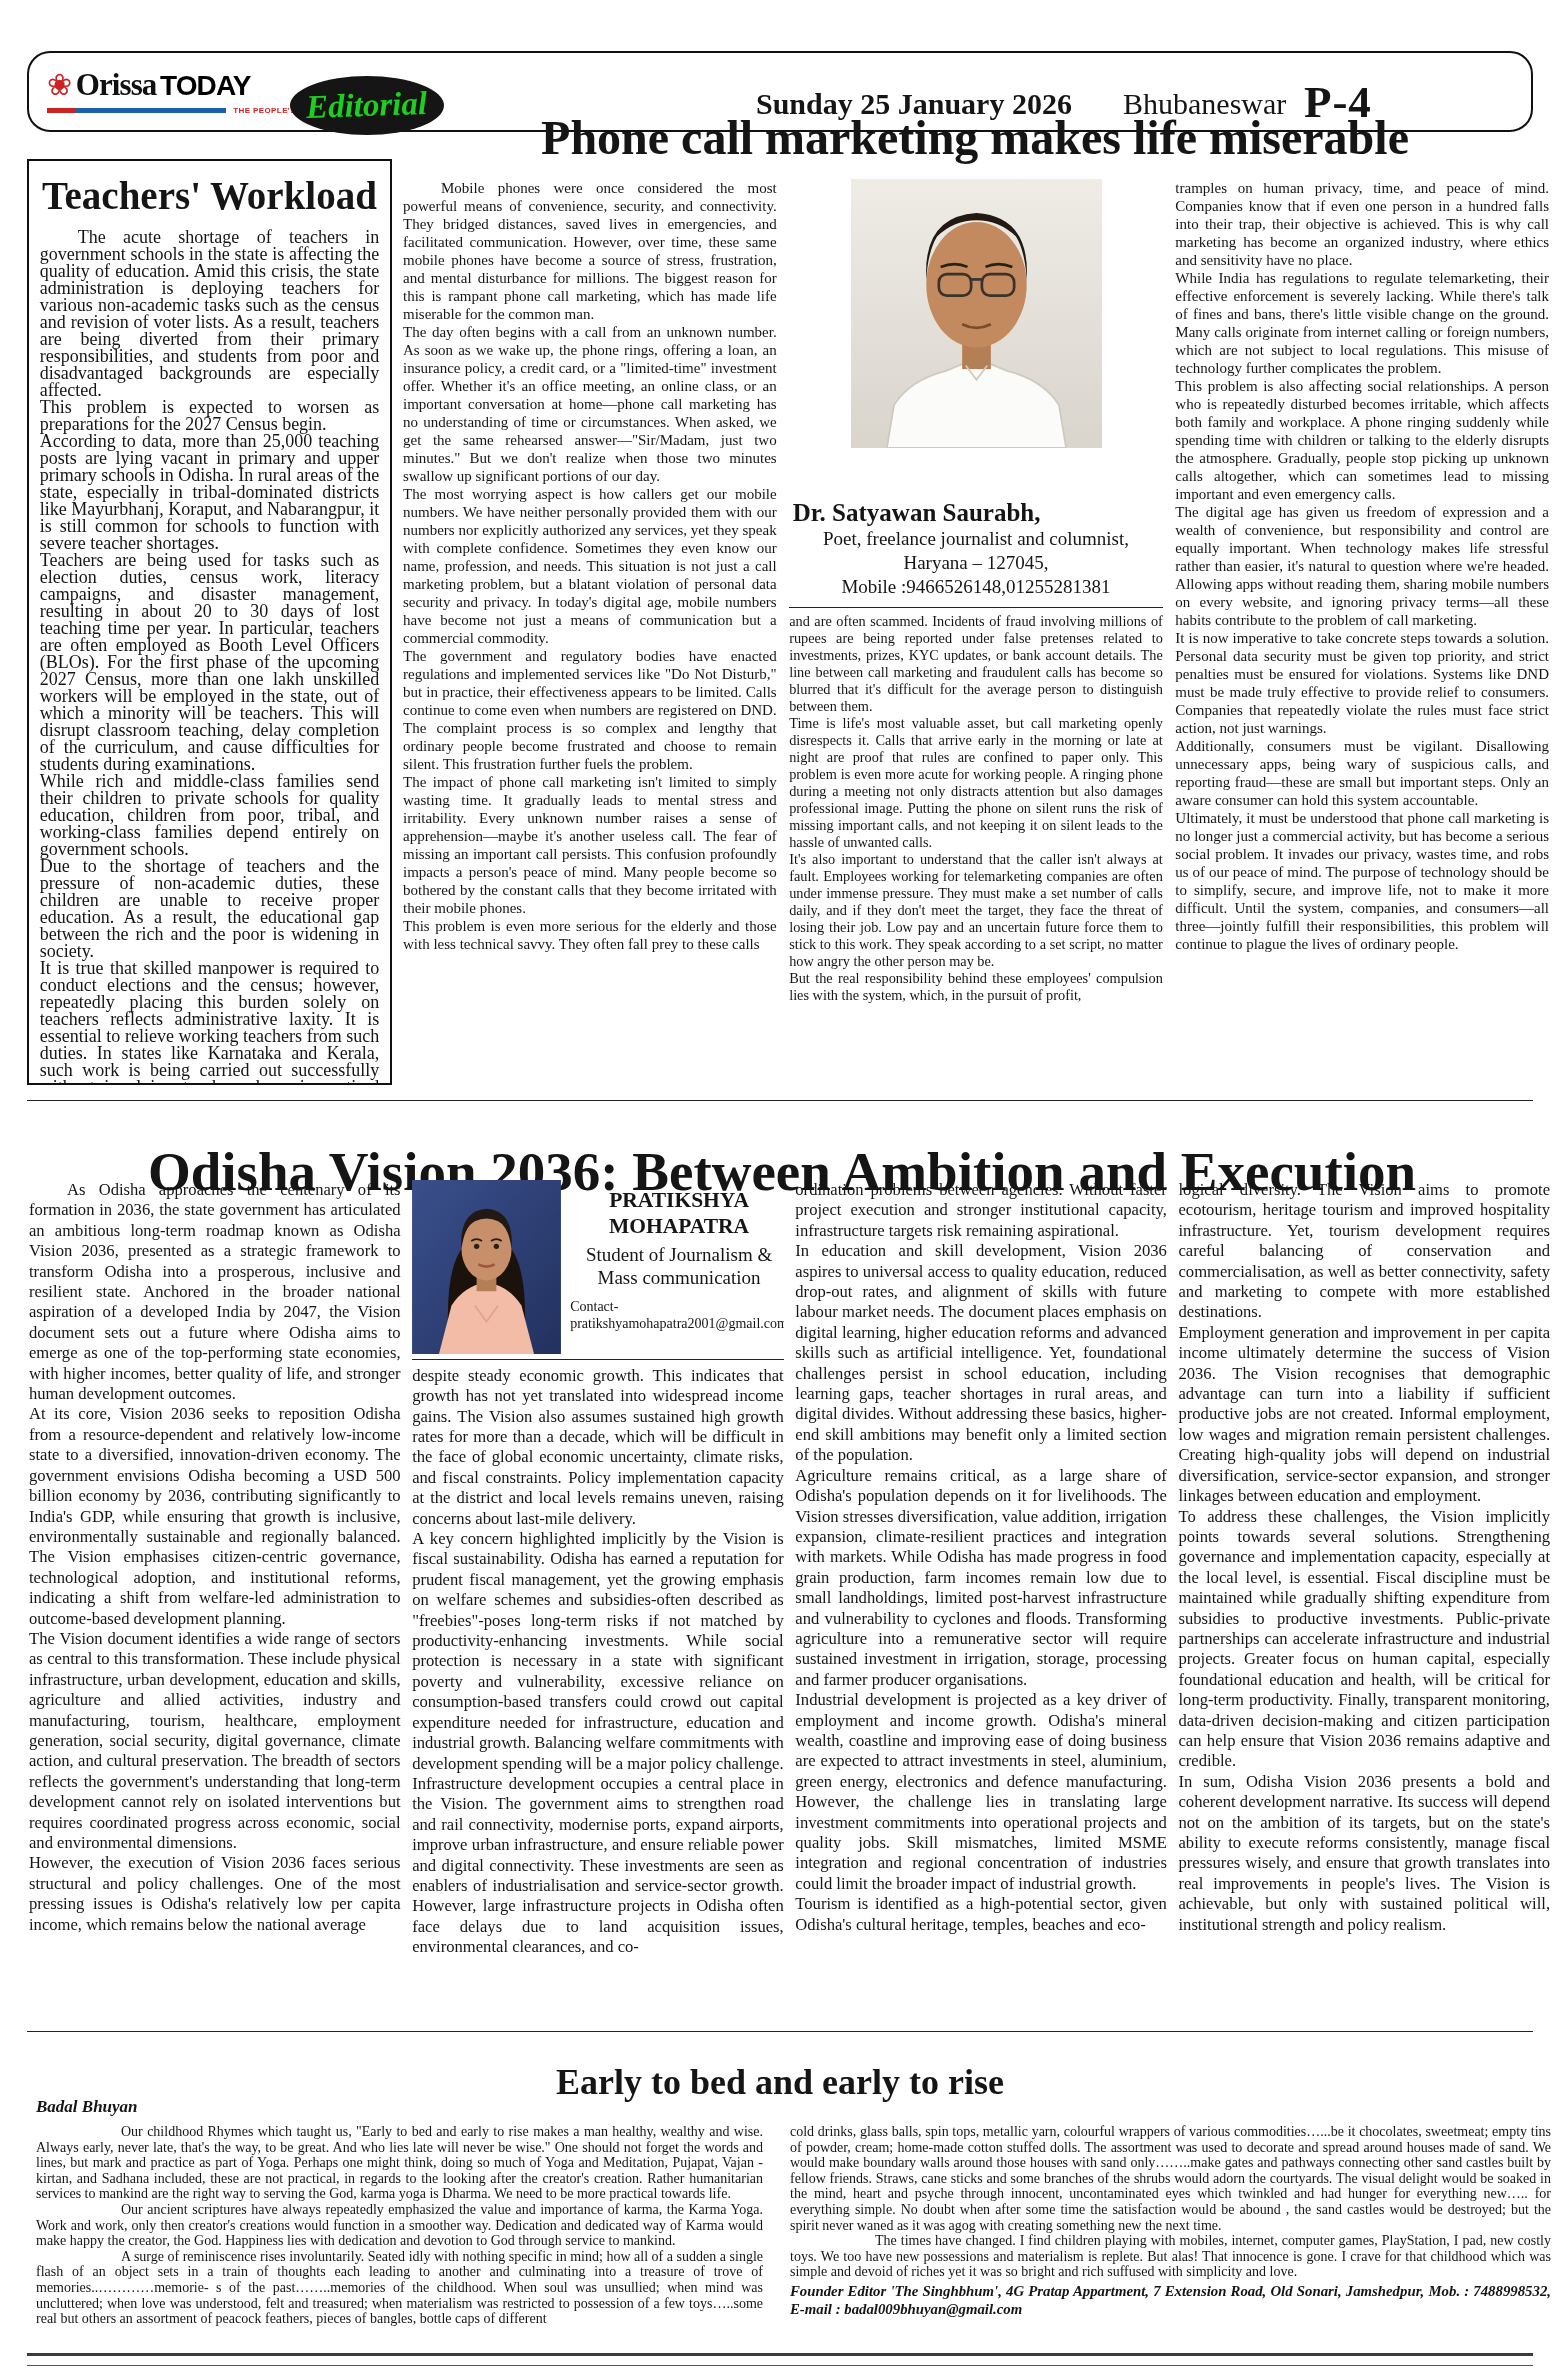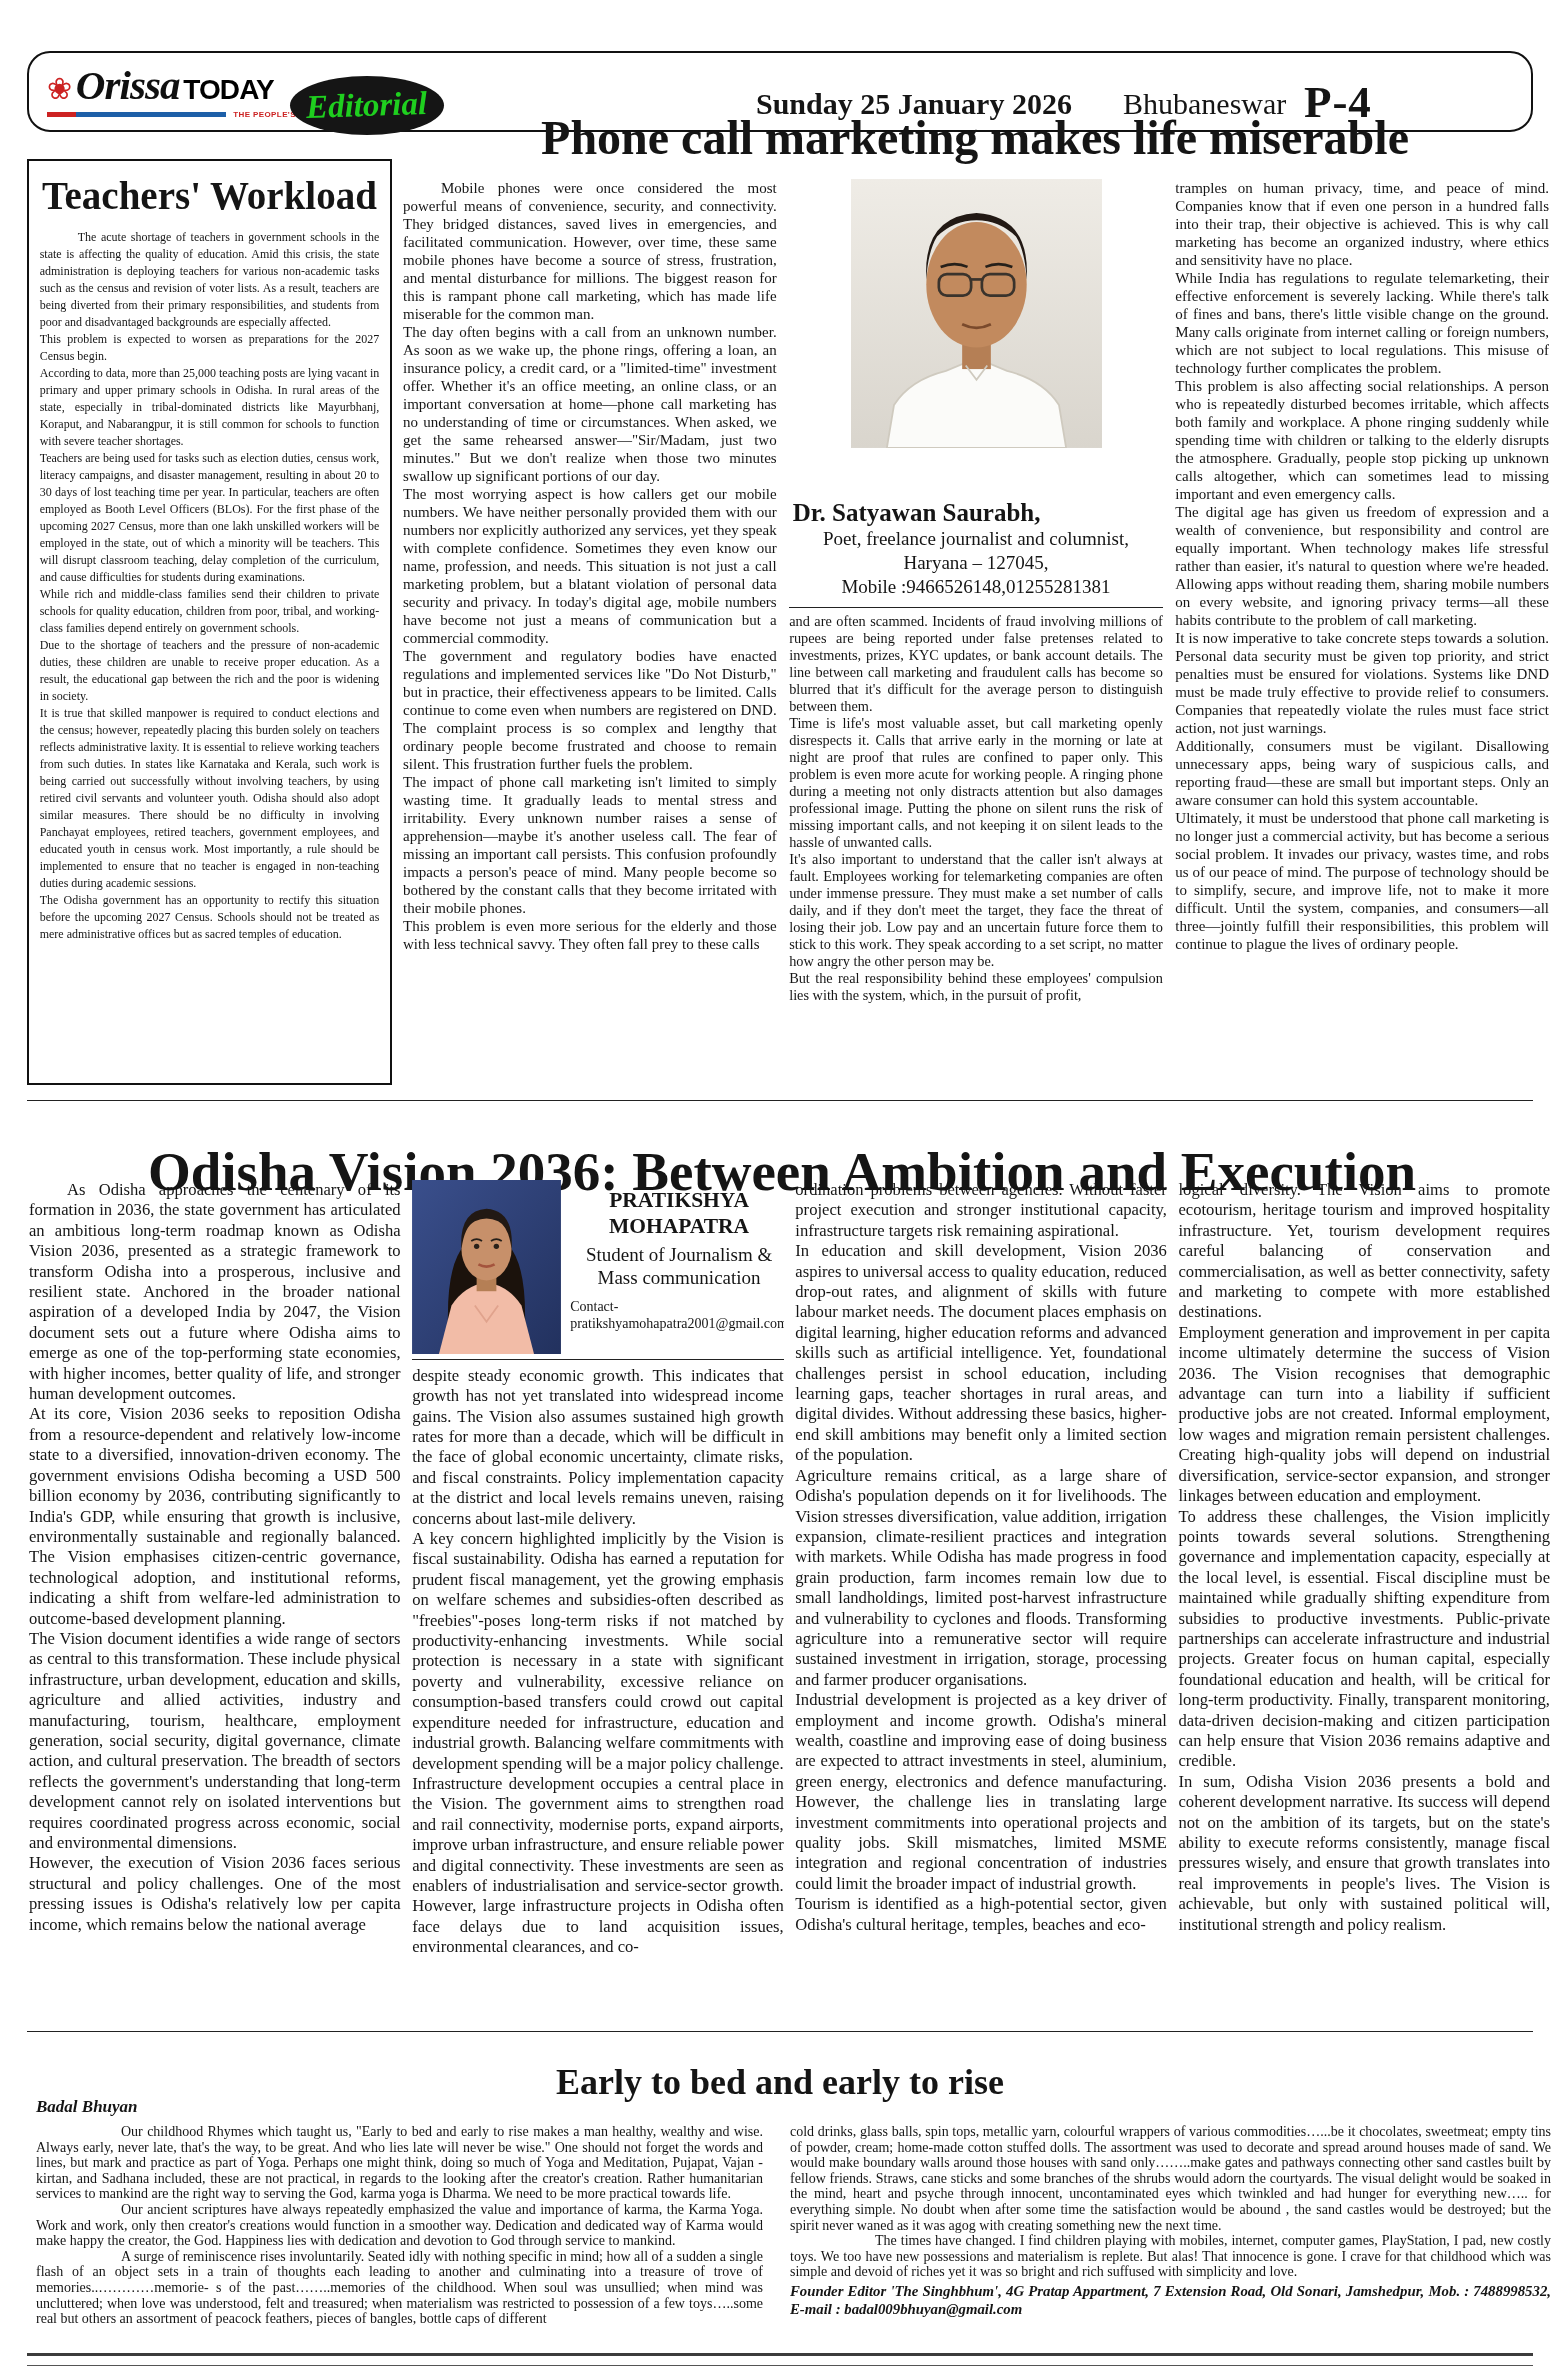--- a/index.html
+++ b/index.html
@@ -5,40 +5,40 @@
   html,body{margin:0;padding:0;background:#fff;}
   .page{position:relative;width:1558px;height:2377px;background:#fff;overflow:hidden;
         font-family:"Liberation Serif",serif;color:#151515;}
 
   
   .masthead{position:absolute;left:27px;top:51px;width:1506px;height:81px;
             border:2.7px solid #111;border-radius:23px;box-sizing:border-box;}
   .logo{position:absolute;left:18px;top:12.5px;}
   .logo-row{display:flex;align-items:baseline;gap:3.6px;}
   .logo-flower{color:#cc2222;font-size:30px;line-height:30px;}
-  .logo-orissa{font-family:"Liberation Serif",serif;font-style:italic;font-weight:bold;
-               font-size:41px;line-height:38px;letter-spacing:-0.9px;color:#101010;}
+  .logo-orissa{font-family:"Liberation Serif",serif;font-weight:bold;
+               font-size:31px;line-height:38px;letter-spacing:-0.9px;color:#101010;}
   .logo-today{font-family:"Liberation Sans",sans-serif;font-weight:bold;font-size:28px;
               line-height:36px;letter-spacing:-0.9px;color:#000;}
   .logo-underline{display:flex;align-items:center;gap:7.2px;margin-top:2.7px;}
   .logo-bar{width:179px;height:5.4px;background:linear-gradient(90deg,#cc2222 0 16%,#1d5fa8 16% 100%);}
   .logo-tagline{color:#cc2222;font-family:"Liberation Sans",sans-serif;font-weight:bold;font-size:8px;letter-spacing:0.4px;}
   .editorial-badge{position:absolute;left:261px;top:23px;width:154px;height:59px;background:#151515;
                    border-radius:50%;display:flex;align-items:center;justify-content:center;}
   .editorial-badge span{color:#1fcf1f;font-style:italic;font-weight:bold;font-size:33px;
                         font-family:"Liberation Serif",serif;transform:rotate(-2deg);}
   .masthead-date{position:absolute;left:727px;top:34px;font-weight:bold;font-size:30px;}
   .masthead-city{position:absolute;left:1094px;top:34px;font-weight:normal;font-size:30px;}
   .masthead-page{position:absolute;left:1275px;top:23px;font-weight:600;font-size:45px;letter-spacing:0.9px;}
 
   
   .teachers-box{position:absolute;left:27px;top:159px;width:365px;height:926px;
                 border:2.7px solid #111;box-sizing:border-box;padding:9px 10.7px 5.4px;overflow:hidden;}
   .teachers-title{text-align:center;font-weight:bold;font-size:39px;line-height:43px;margin:3.6px 0 12.5px;}
-  .teachers-body{font-size:12px;line-height:17px;}
+  .teachers-body{font-size:18px;line-height:17px;}
 
   
   .para{margin:0;padding:0;text-align:justify;}
   .first-indent .para:first-child{text-indent:38px;}
 
   
   .phone-headline{position:absolute;left:401px;top:79px;width:1148px;text-align:center;
                   font-weight:bold;font-size:48px;line-height:54px;}
   .phone-cols{position:absolute;left:403px;top:179px;width:1146px;height:910px;display:flex;gap:12.5px;}
   .pcol{flex:1 1 0;overflow:hidden;font-size:15px;line-height:18px;}

